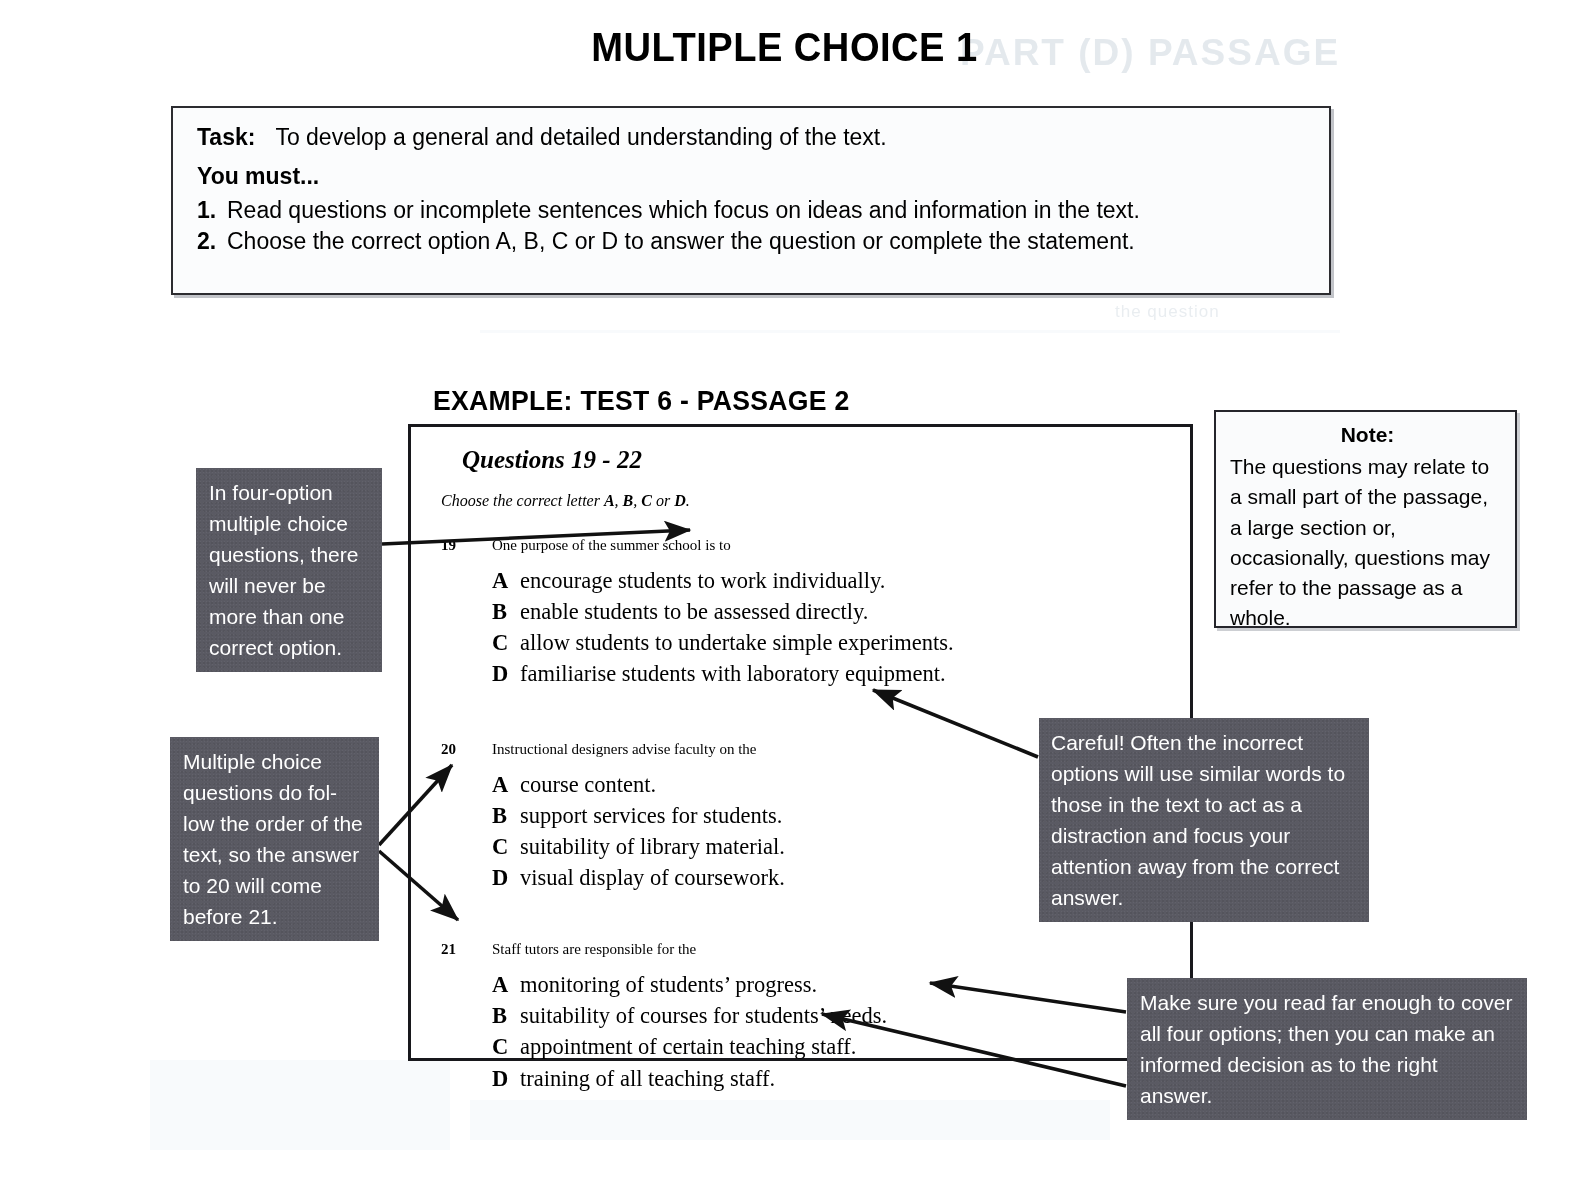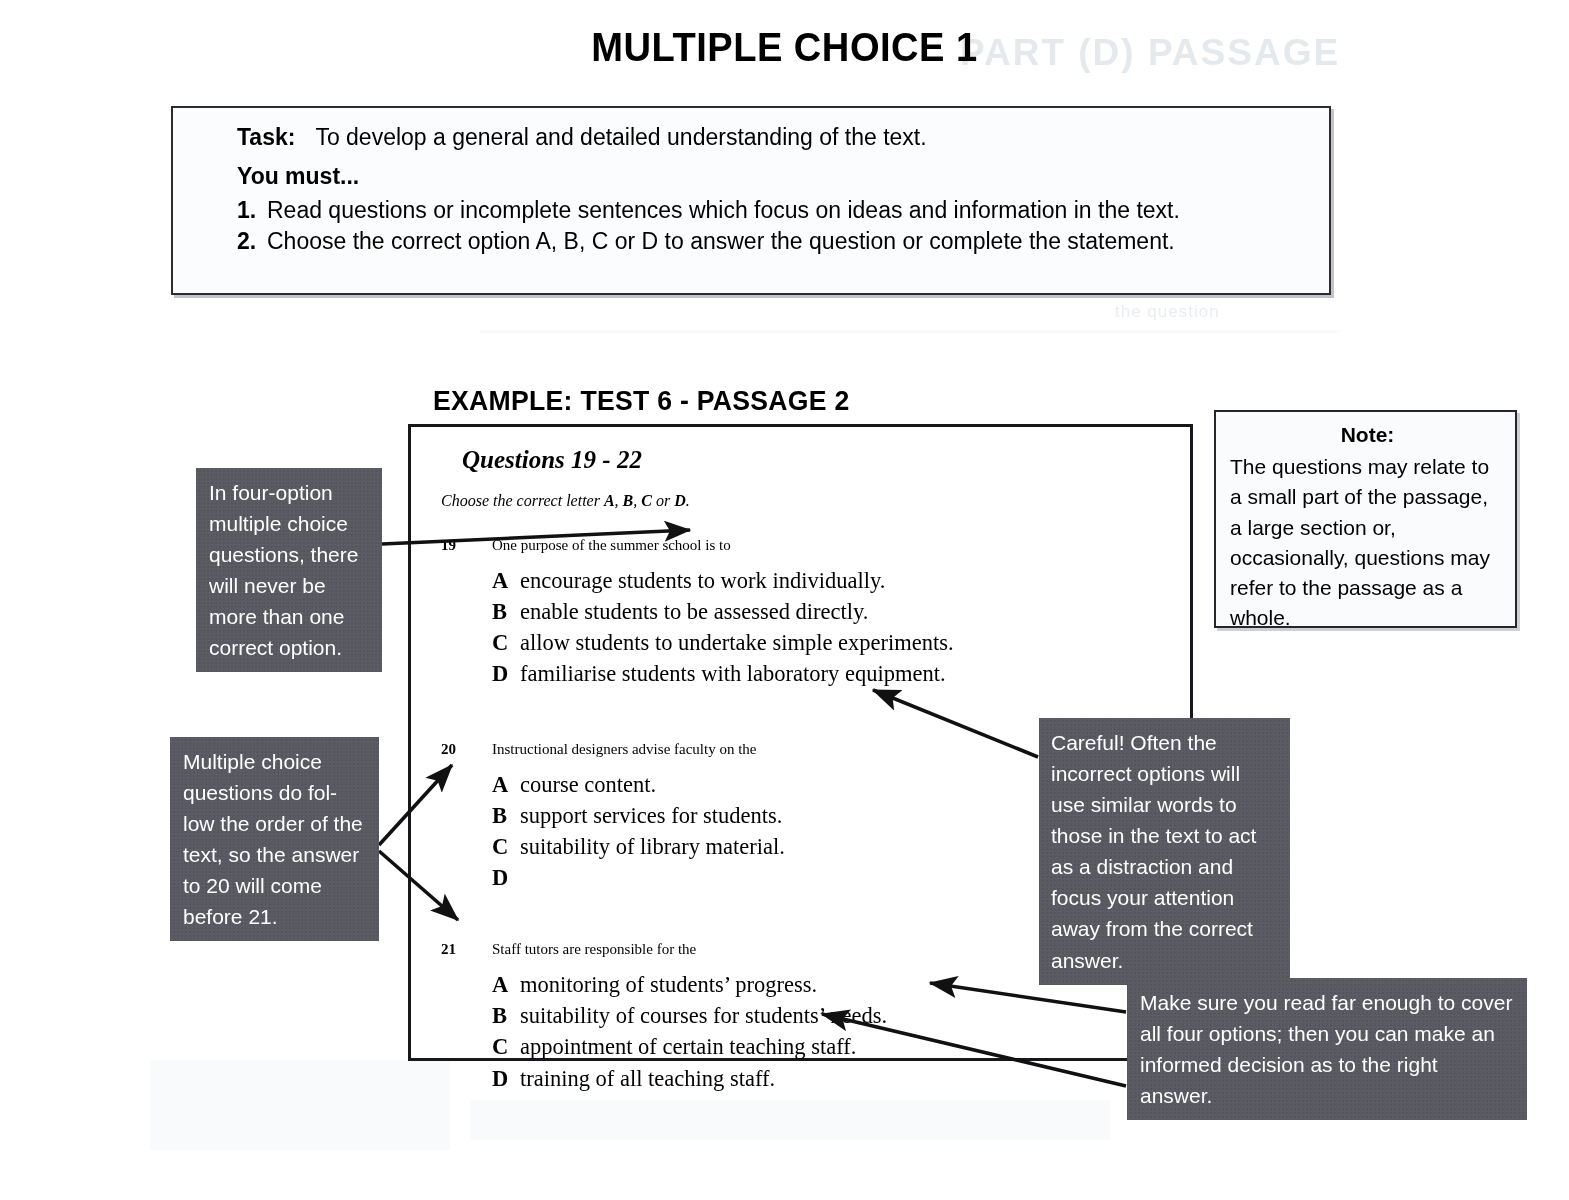--- a/index.html
+++ b/index.html
@@ -68,21 +68,20 @@
   .task-box {
     position: absolute;
     left: 171px;
     top: 106px;
     width: 1160px;
     height: 189px;
     background: #fbfcfd;
     border: 2px solid #2c2c30;
     box-sizing: border-box;
     box-shadow: 3px 3px 0 rgba(120,125,135,.45);
-    padding-left: 40px;
   }
   .task-inner {
     padding: 18px 22px 0 24px;
     font-size: 23px;
     line-height: 1.0;
   }
   .task-row {
     display: flex;
     align-items: baseline;
     margin-bottom: 16px;
@@ -187,21 +186,21 @@
     box-sizing: border-box;
     padding: 9px 12px 9px 13px;
     background-image:
       radial-gradient(rgba(255,255,255,.05) 1px, transparent 1px),
       radial-gradient(rgba(0,0,0,.07) 1px, transparent 1px);
     background-size: 3px 3px, 4px 4px;
     background-position: 0 0, 2px 1px;
   }
   .callout-1 { left: 196px; top: 468px;  width: 186px; }
   .callout-2 { left: 170px; top: 737px;  width: 209px; }
-  .callout-3 { left: 1039px; top: 718px; width: 251px; padding-left: 12px; }
+  .callout-3 { left: 1039px; top: 718px; width: 330px; padding-left: 12px; }
   .callout-4 { left: 1127px; top: 978px; width: 400px; }
 
   
   .note-box {
     position: absolute;
     left: 1214px;
     top: 410px;
     width: 303px;
     height: 218px;
     background: #fafbfc;
@@ -312,20 +311,21 @@
         <div class="q-opt">
           <span class="q-opt-letter">B</span>
           <span>support services for students.</span>
         </div>
         <div class="q-opt">
           <span class="q-opt-letter">C</span>
           <span>suitability of library material.</span>
         </div>
         <div class="q-opt">
           <span class="q-opt-letter">D</span>
+          <span>visual display of coursework.</span>
         </div>
       </div>
     </div>
 
     <div class="gap-21"></div>
 
     <div class="q-block">
       <div class="q-stem">
         <span class="q-num">21</span>
         <span>Staff tutors are responsible for the</span>

